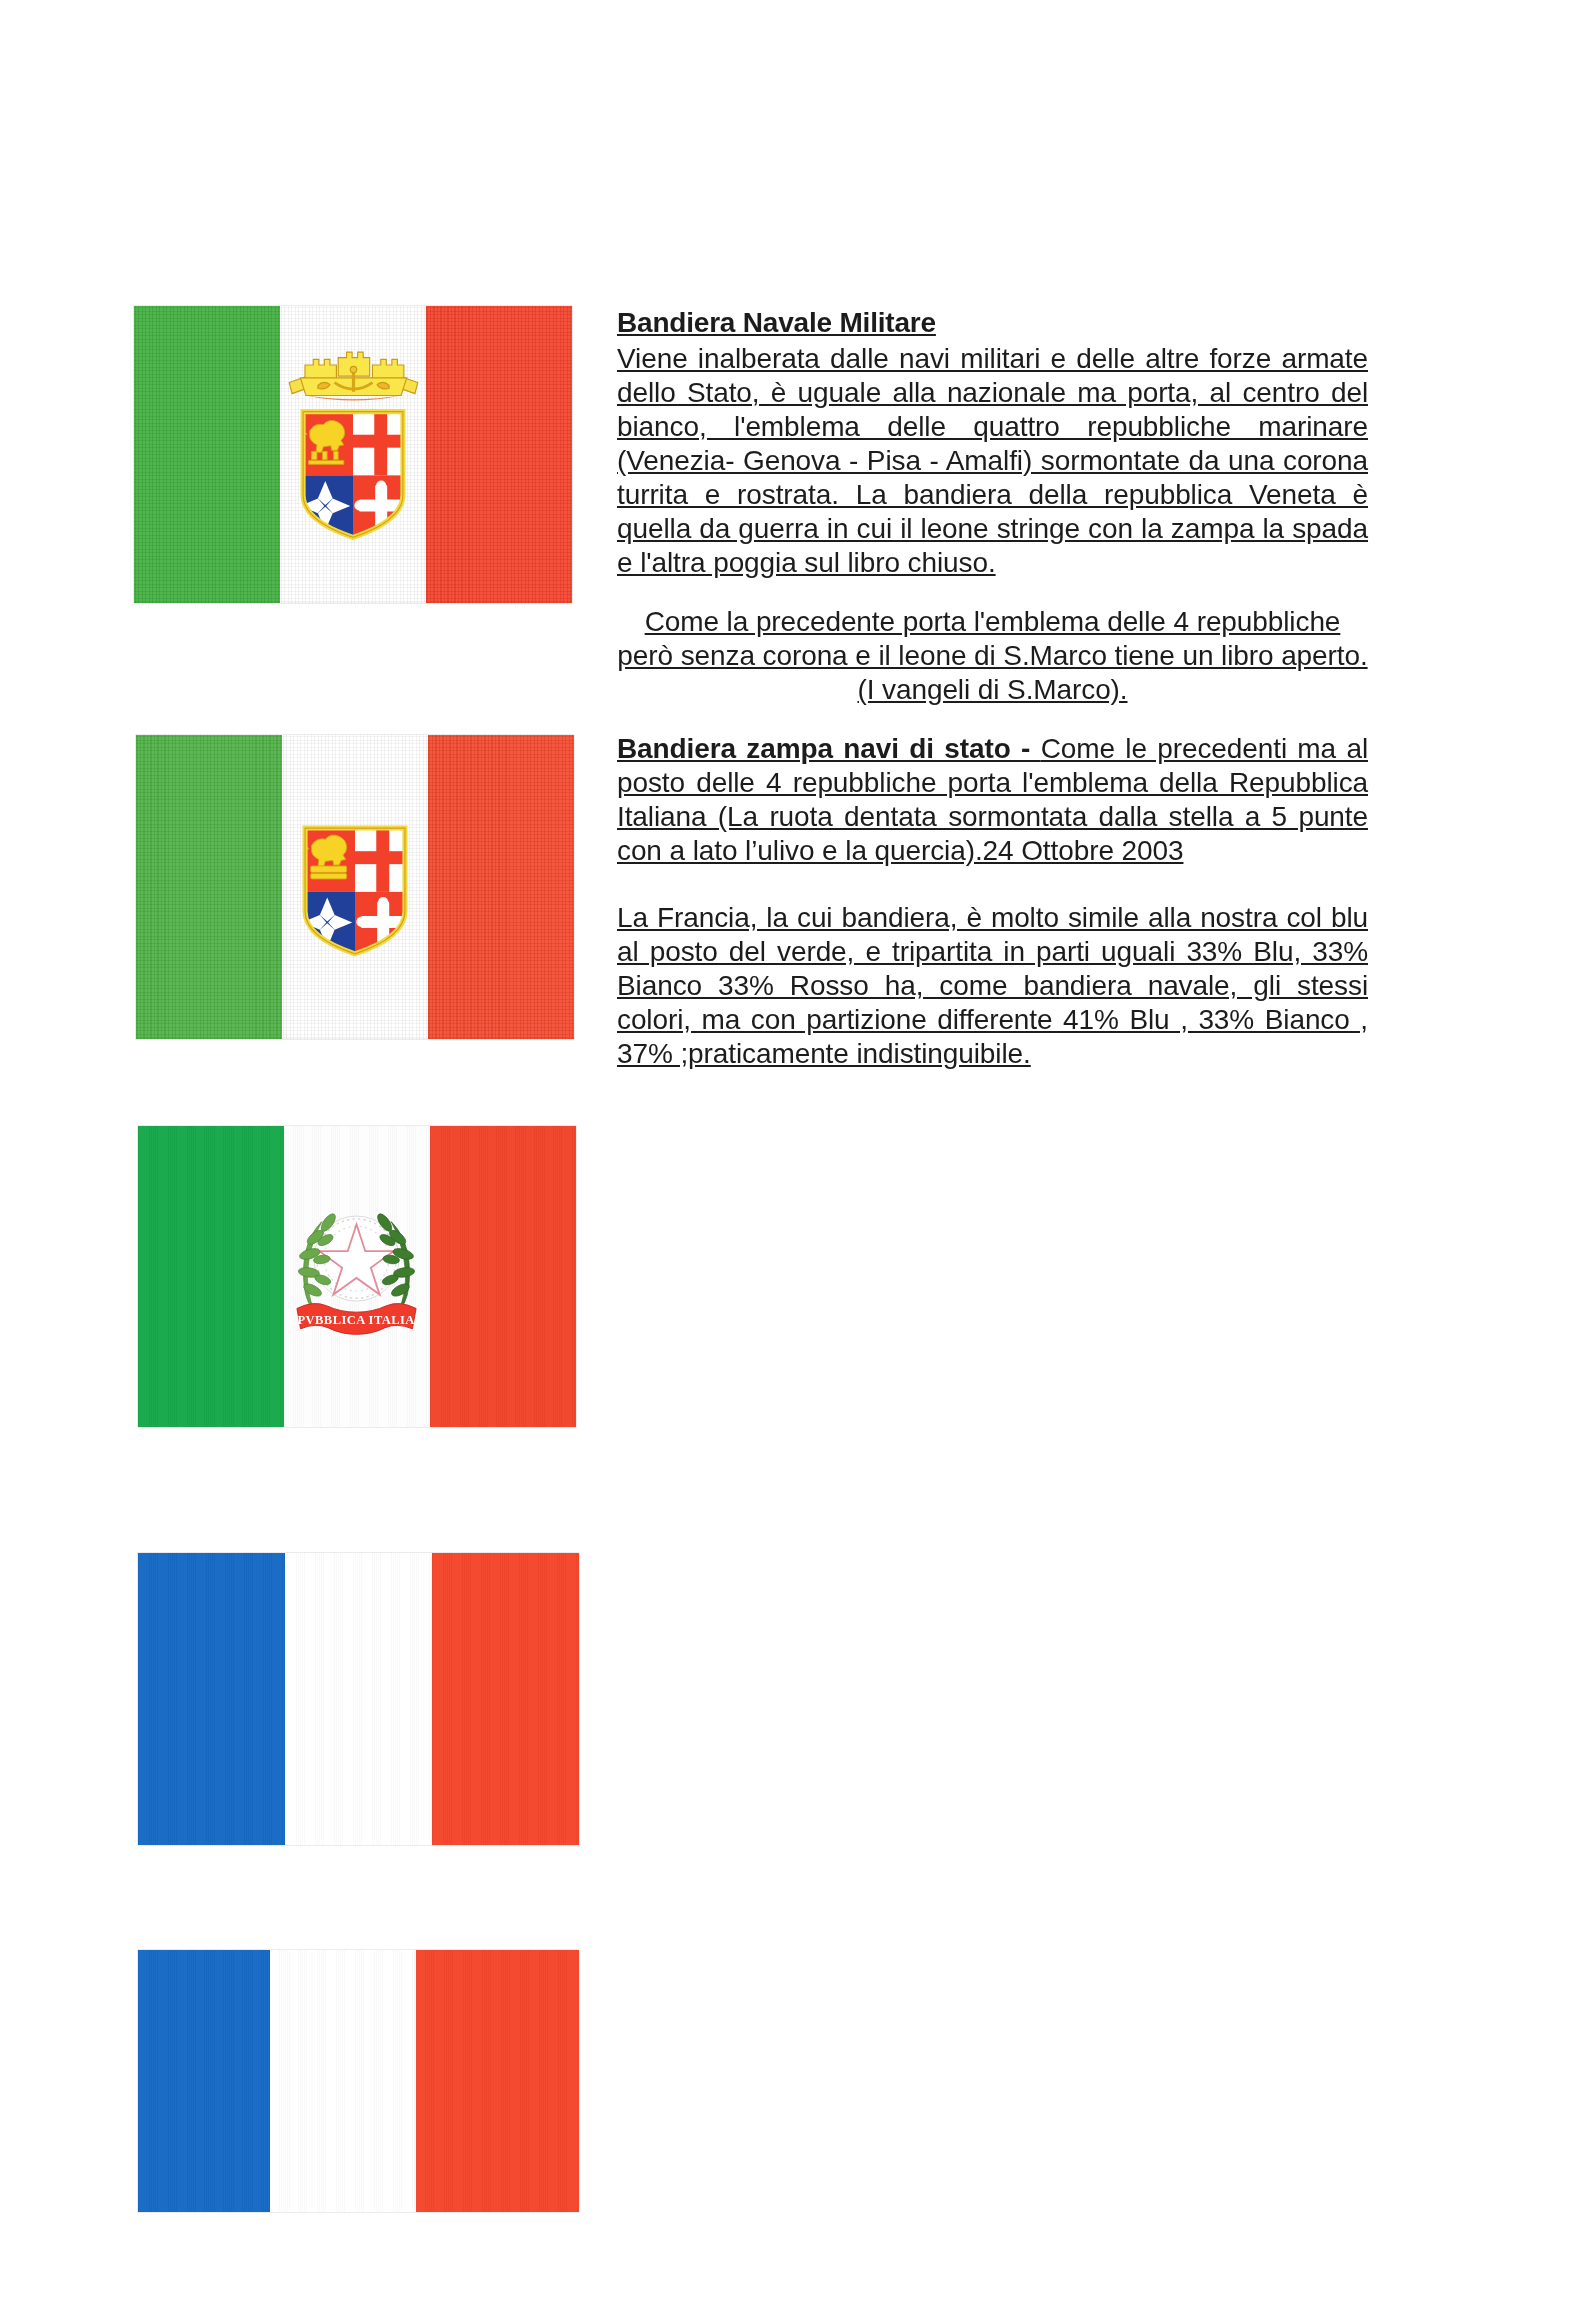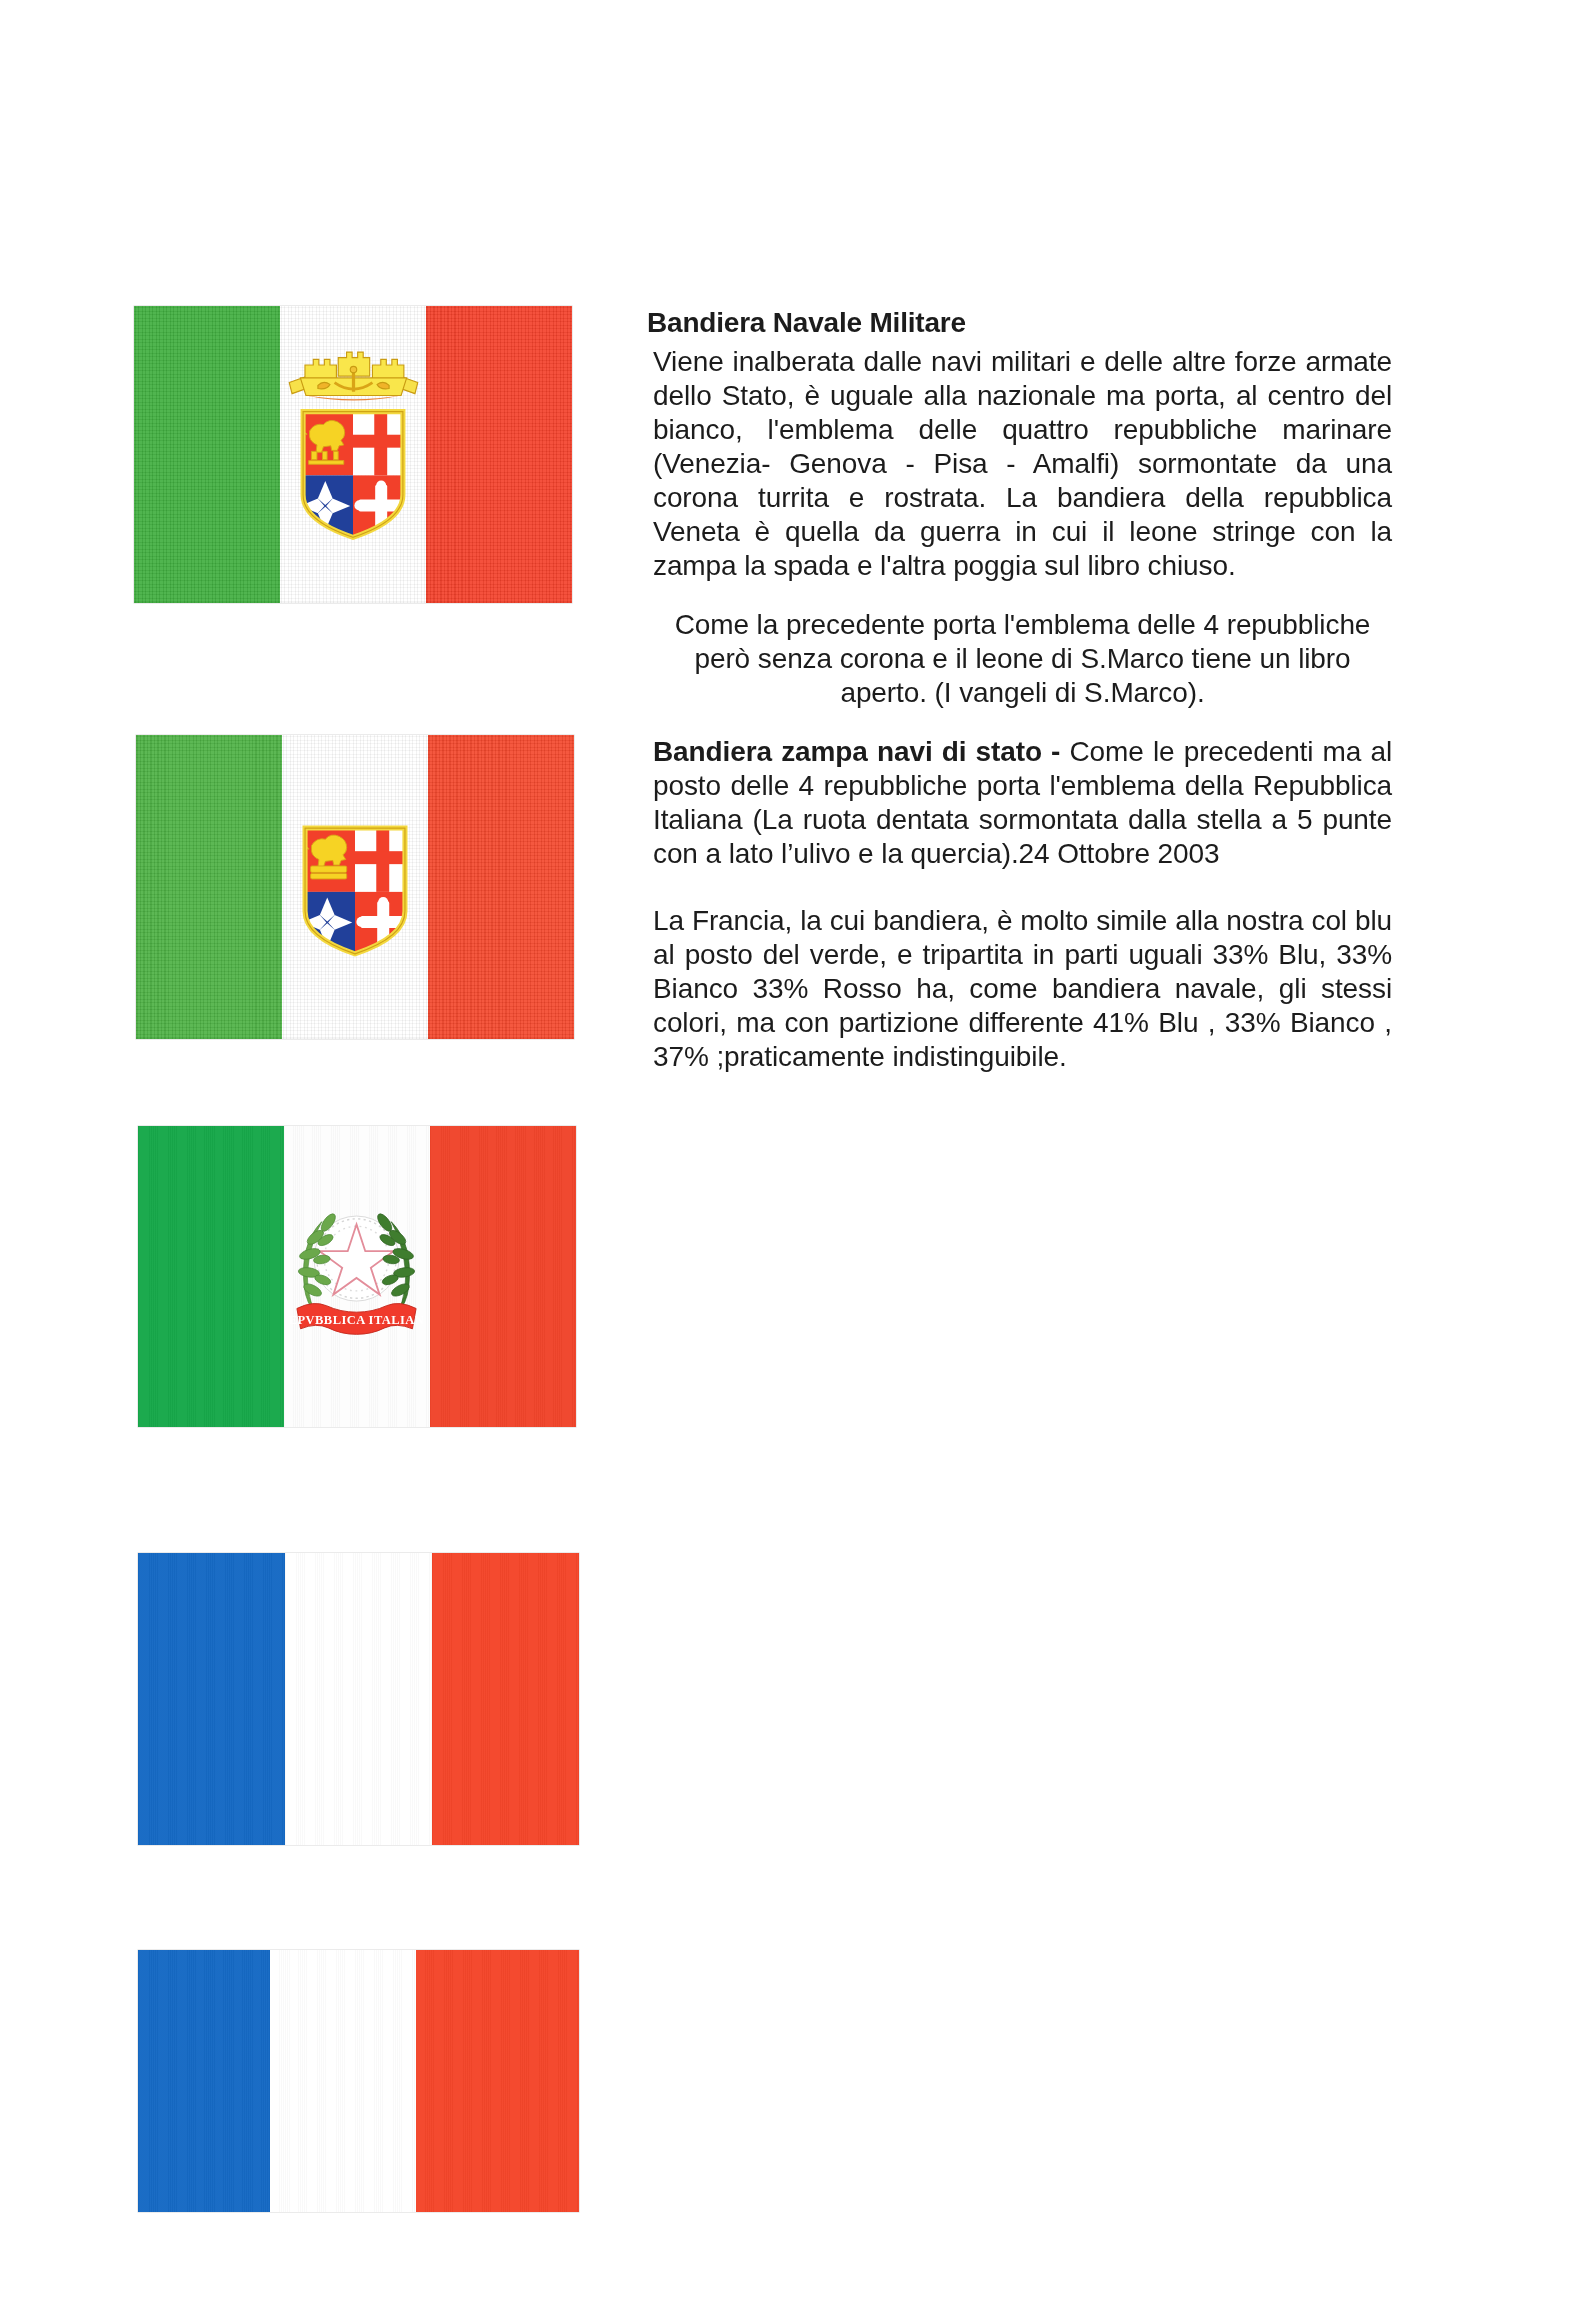--- a/index.html
+++ b/index.html
@@ -77,36 +77,37 @@
     transform: translateX(-50%);
     display: flex;
     flex-direction: column;
     align-items: center;
     pointer-events: none;
   }
 
   
   .text-column {
     position: absolute;
-    left: 647px;
+    left: 617px;
     top: 306px;
     width: 751px;
+    text-decoration: underline;
   }
 
   h2.heading {
     font-size: 28px;
     font-weight: bold;
     margin: 0 0 2.8px 0;
     letter-spacing: -0.2px;
     line-height: 1.18;
   }
   p.body {
     font-size: 28px;
     line-height: 1.215;
-    margin: 6px;
+    margin: 0;
     text-align: justify;
     text-justify: inter-word;
     letter-spacing: -0.1px;
   }
   p.body.nojust { text-align: center; }
   .block { margin-bottom: 25px; }
   .run-head { font-weight: bold; }
 </style>
 </head>
 <body>

